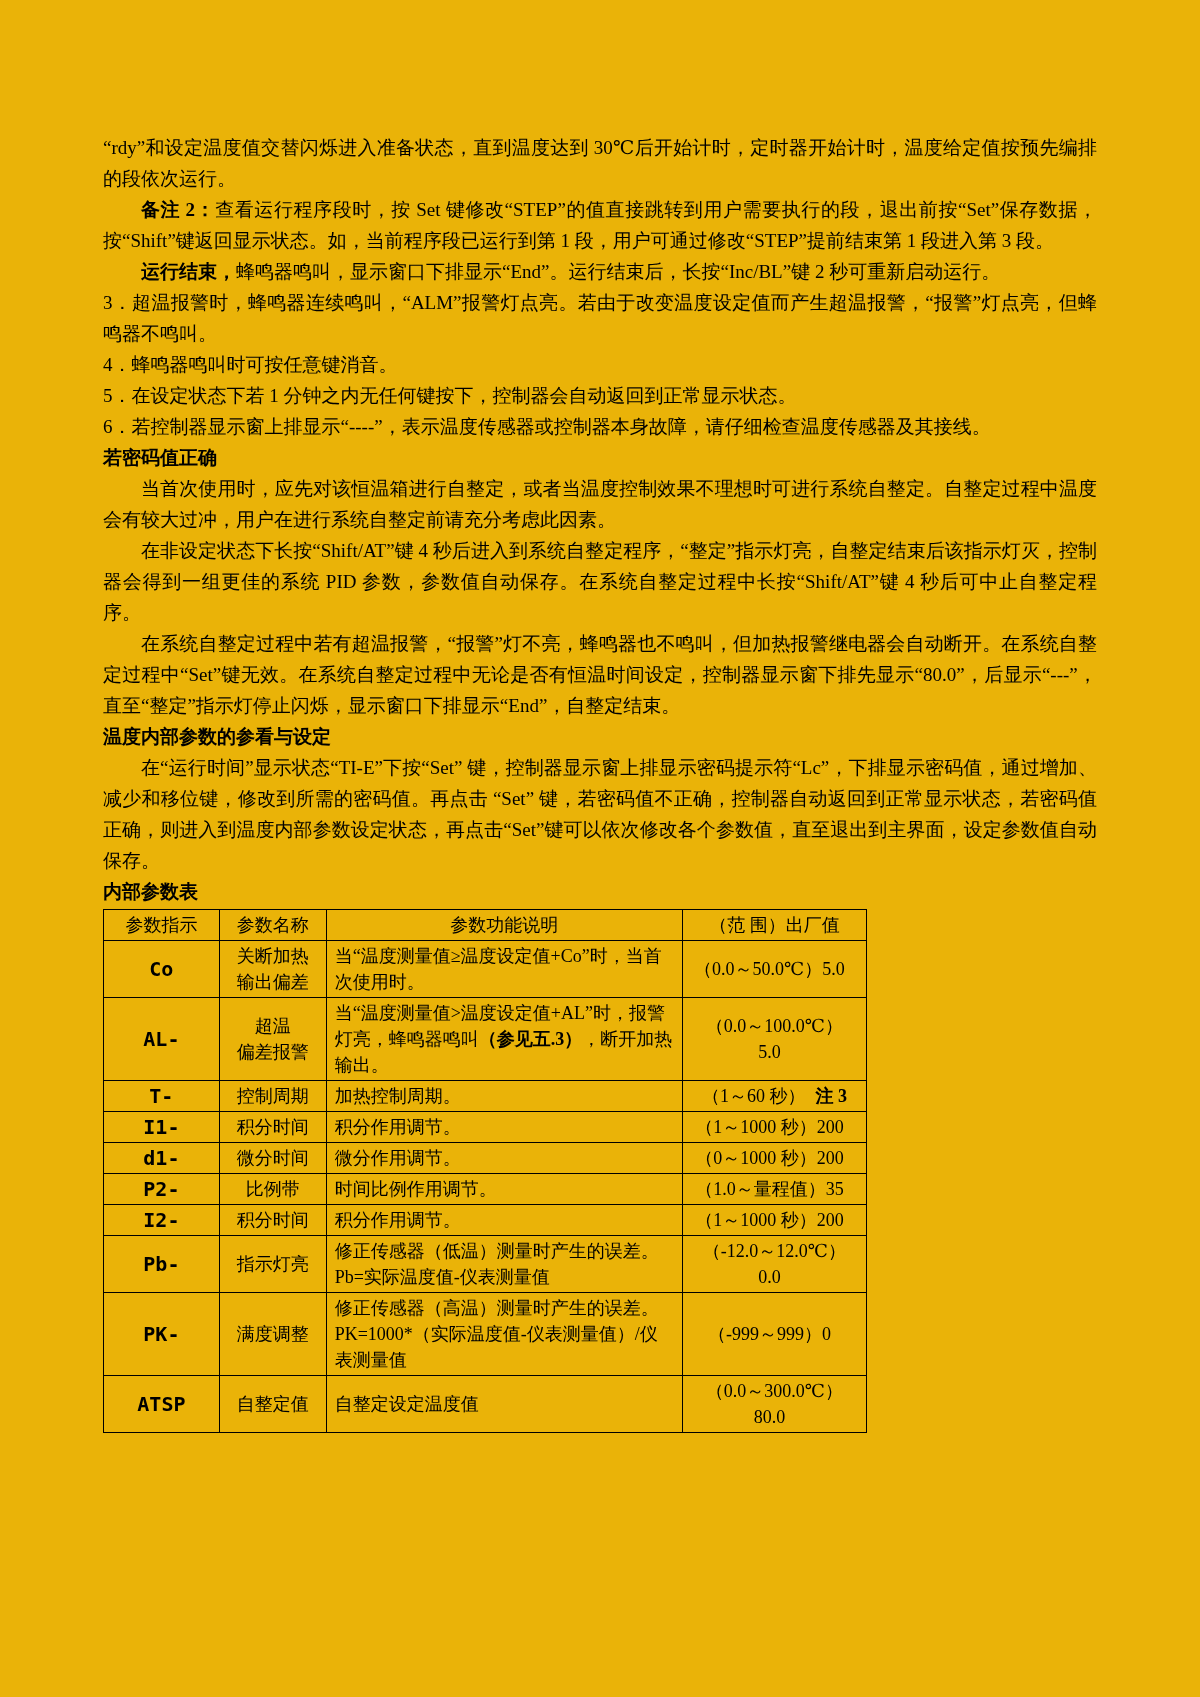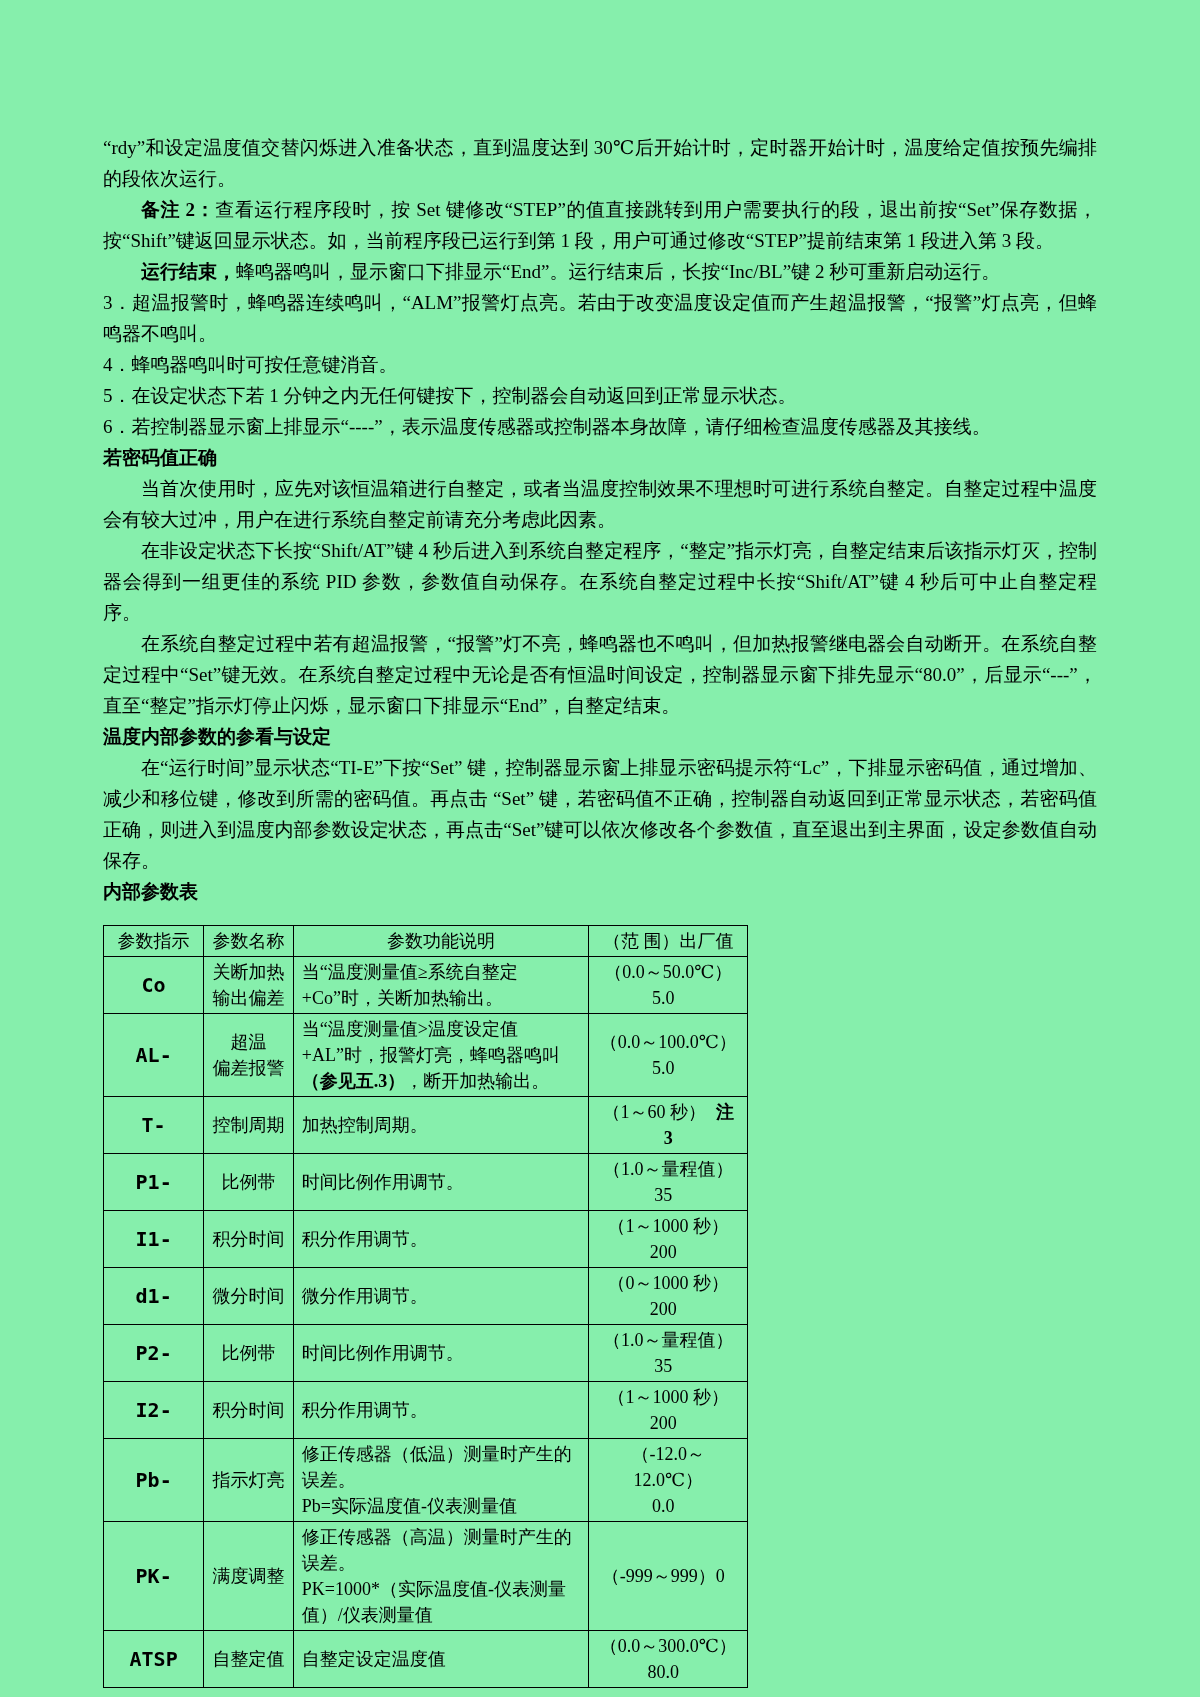--- a/index.html
+++ b/index.html
@@ -4,21 +4,21 @@
 <style>
   html, body {
     margin: 0;
     padding: 0;
     background: #ffffff;
   }
   .page {
     width: 1200px;
     height: 1697px;
     margin: 0 auto;
-    background: #86efac;
+    background: #eab308;
     box-sizing: border-box;
     padding: 132px 103px 0 103px;
     font-family: "Liberation Serif", "DejaVu Serif", serif;
     font-size: 19px;
     line-height: 31px;
     color: #000000;
     overflow: hidden;
   }
   p.para {
     margin: 0;
@@ -30,22 +30,22 @@
     margin: 0;
     font-weight: bold;
     text-align: left;
   }
   p.table-title {
     margin: 0;
     font-weight: bold;
   }
   table.params {
     border-collapse: collapse;
-    width: 645px;
-    margin-top: 18px;
+    width: 764px;
+    margin-top: 2px;
     font-size: 18px;
     line-height: 26px;
   }
   table.params th, table.params td {
     border: 1px solid #000000;
     padding: 2px 8px;
     vertical-align: middle;
     white-space: pre-line;
   }
   table.params th {
@@ -114,42 +114,36 @@
         <th>参数名称</th>
         <th>参数功能说明</th>
         <th>（范 围）出厂值</th>
       </tr>
     </thead>
     <tbody>
       <tr>
         <td class="code">Co</td>
         <td class="pname">关断加热
 输出偏差</td>
-        <td class="desc"><span>当“温度测量值≥系统自整定+Co”时，关断加热输出。</span><span class="b"></span><span></span></td>
+        <td class="desc"><span>当“温度测量值≥温度设定值+Co”时，当首次使用时。</span><span class="b"></span><span></span></td>
         <td class="range"><span>（0.0～50.0℃）5.0</span><span class="b"></span></td>
       </tr>
       <tr>
         <td class="code">AL-</td>
         <td class="pname">超温
 偏差报警</td>
         <td class="desc"><span>当“温度测量值&gt;温度设定值+AL”时，报警灯亮，蜂鸣器鸣叫</span><span class="b">（参见五.3）</span><span>，断开加热输出。</span></td>
         <td class="range"><span>（0.0～100.0℃）
 5.0</span><span class="b"></span></td>
       </tr>
       <tr>
         <td class="code">T-</td>
         <td class="pname">控制周期</td>
         <td class="desc"><span>加热控制周期。</span><span class="b"></span><span></span></td>
         <td class="range"><span>（1～60 秒）</span><span class="b">注 3</span></td>
-      </tr>
-      <tr>
-        <td class="code">P1-</td>
-        <td class="pname">比例带</td>
-        <td class="desc"><span>时间比例作用调节。</span><span class="b"></span><span></span></td>
-        <td class="range"><span>（1.0～量程值）35</span><span class="b"></span></td>
       </tr>
       <tr>
         <td class="code">I1-</td>
         <td class="pname">积分时间</td>
         <td class="desc"><span>积分作用调节。</span><span class="b"></span><span></span></td>
         <td class="range"><span>（1～1000 秒）200</span><span class="b"></span></td>
       </tr>
       <tr>
         <td class="code">d1-</td>
         <td class="pname">微分时间</td>

